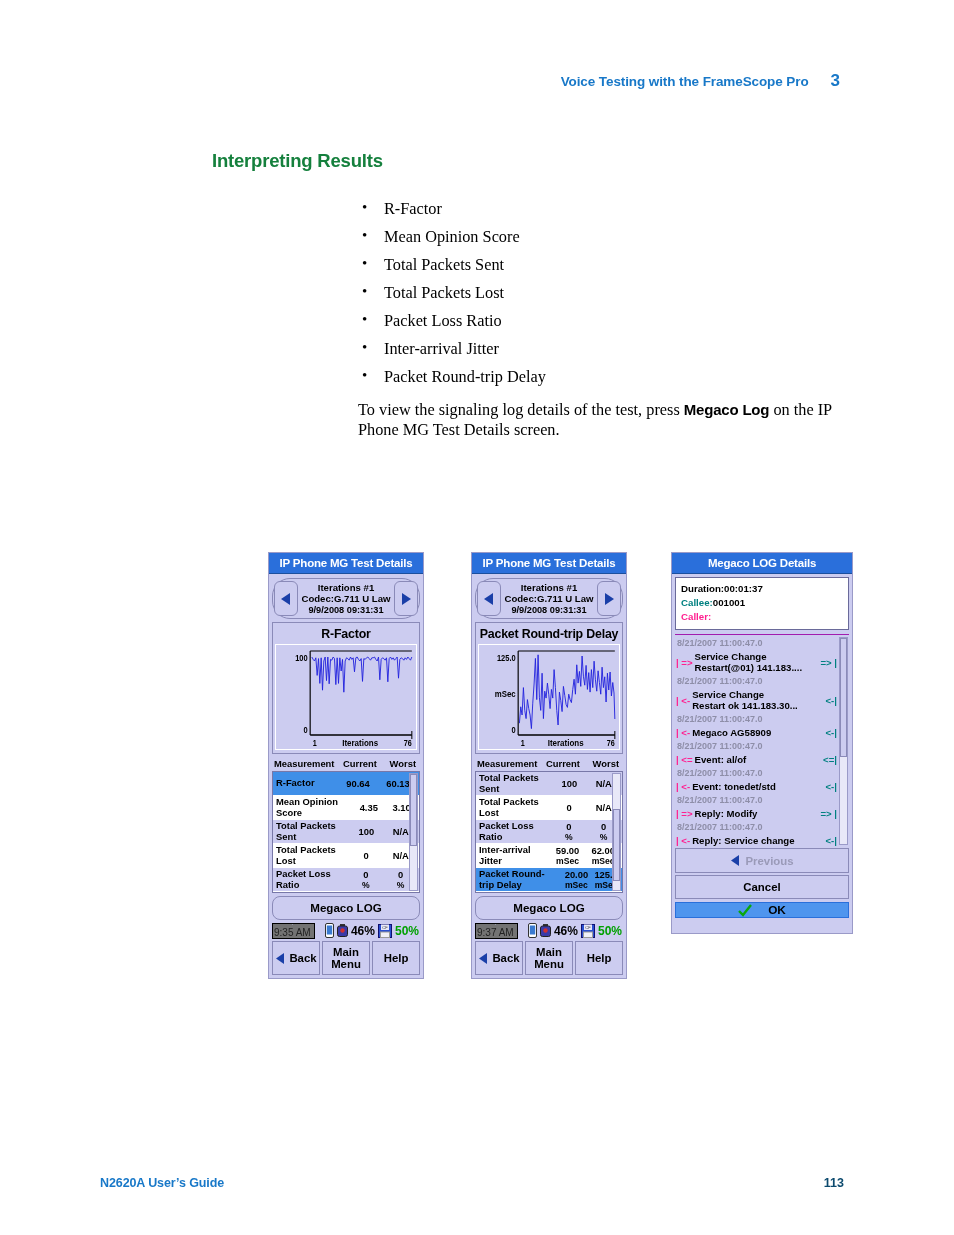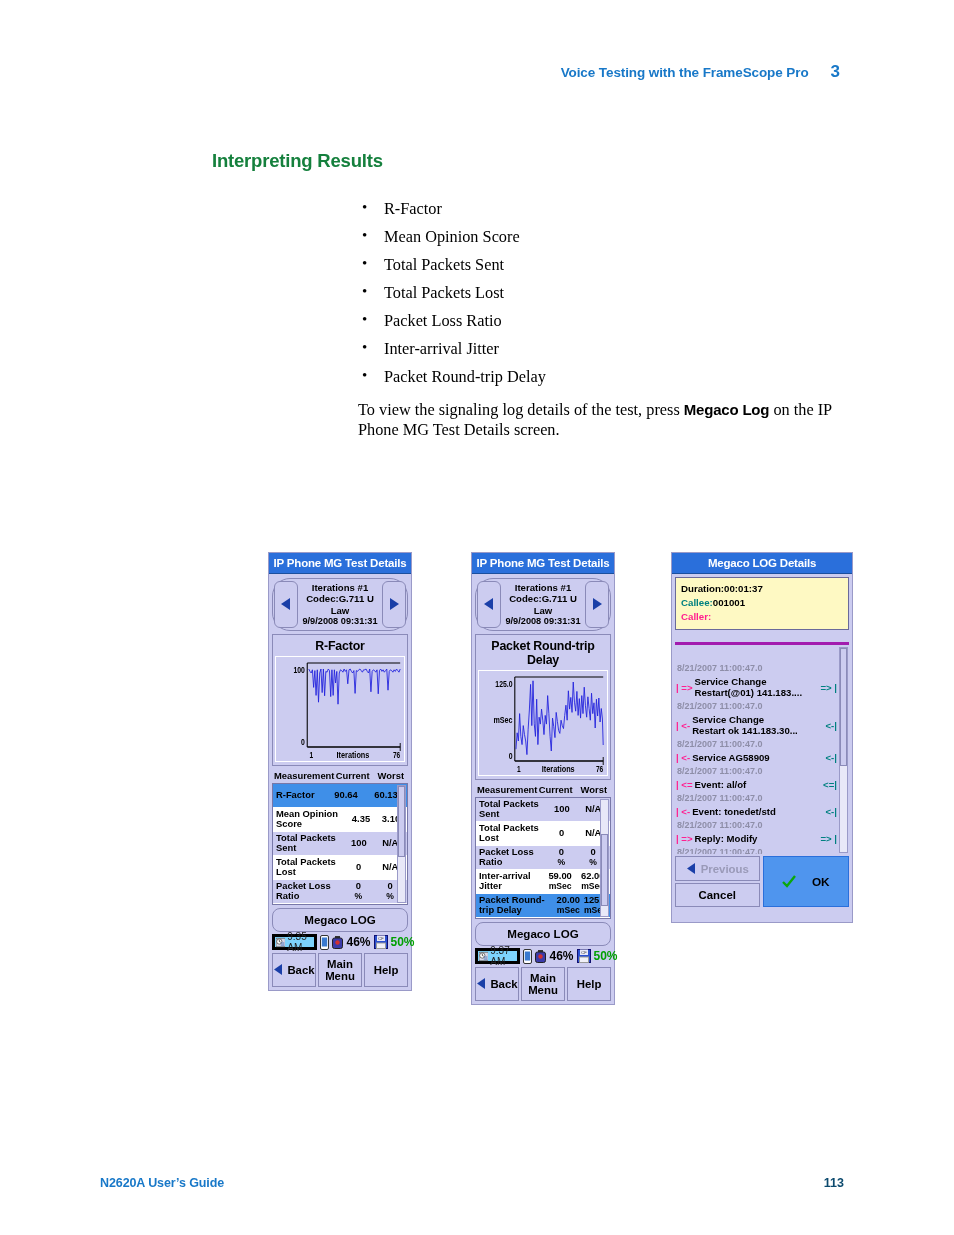--- a/index.html
+++ b/index.html
@@ -18,21 +18,21 @@
     position: absolute;
     inset: 0;
     width: 954px;
     height: 1235px;
     overflow: hidden;
   }
 
   
   .run-head {
     position: absolute;
-    top: 62px;
+    top: 71px;
     right: 114px;
     display: flex;
     align-items: baseline;
     gap: 22px;
   }
   .run-head-title {
     font-family: "Liberation Sans", sans-serif;
     font-weight: bold;
     font-size: 13.5px;
     color: #1878c8;
@@ -108,21 +108,21 @@
   .screens {
     position: absolute;
     left: 268px;
     top: 552px;
     width: 600px;
     height: 490px;
   }
   .device {
     position: absolute;
     top: 0;
-    width: 144px;
+    width: 156px;
     font-family: "Liberation Sans", sans-serif;
     background: #ccccf0;
     border: 1px solid #9a9ac8;
     box-sizing: border-box;
   }
   .device.d1 { left: 0px;   }
   .device.d2 { left: 203px; }
   .device.d3 { left: 403px; width: 182px; }
 
   .dev-title {
@@ -276,25 +276,26 @@
     display: flex;
     align-items: center;
     margin: 1px 3px 2px;
     gap: 3px;
     height: 17px;
   }
   .sb-clock {
     display: flex;
     align-items: center;
     gap: 2px;
-    background: #7dd3fc;
-    border: 3px solid #000000;
+    background: #737373;
+    border: 1px solid #000000;
     padding: 0 3px 0 1px;
     height: 16px;
     box-sizing: border-box;
+    flex-direction: column;
   }
   .sb-time { font-size: 10px; color: #222; font-weight: normal; }
   .sb-right {
     display: flex;
     align-items: center;
     gap: 3px;
     flex: 1 1 auto;
     justify-content: flex-end;
     padding-right: 1px;
   }
@@ -321,41 +322,41 @@
     align-items: center;
     justify-content: center;
     gap: 3px;
     line-height: 12px;
     box-sizing: border-box;
   }
 
   
   .log-summary {
     margin: 3px 3px 3px;
-    background: #fef9c3;
+    background: #ffffff;
     border: 1px solid #6a6a9a;
     padding: 4px 5px 5px;
   }
   .log-sum-line {
     font-size: 9.7px;
     font-weight: bold;
     line-height: 14px;
     color: #000;
   }
   .log-sum-line .lbl-callee { color: #008080; }
   .log-sum-line .lbl-caller { color: #ff2090; }
 
   .log-list-wrap {
-    margin: 12px 3px 2px;
-    background: #ccccf0;
-    border-top: 3px solid #a21caf;
+    margin: 4px 3px 2px;
+    background: #ccccf0;
+    border-top: 1px solid #a21caf;
     position: relative;
     height: 212px;
     overflow: hidden;
-    padding-top: 17px;
+    padding-top: 2px;
     box-sizing: border-box;
   }
   .log-list {
     padding: 0 12px 0 1px;
   }
   .log-ts {
     font-size: 9px;
     font-weight: bold;
     color: #8e8ea8;
     line-height: 13px;
@@ -397,20 +398,21 @@
     background: #e8e8f8;
     border: 1px solid #9a9ac8;
     box-sizing: border-box;
   }
 
   .dlg-btns {
     display: flex;
     gap: 3px;
     margin: 0 3px 15px;
     align-items: stretch;
+    flex-direction: column;
   }
   .dlg-left { flex: 1 1 0; display: flex; flex-direction: column; gap: 2px; }
   .dlg-btn {
     background: #ccccf0;
     border: 1px solid #8a8ab8;
     text-align: center;
     font-size: 11.4px;
     font-weight: bold;
     color: #000;
     padding: 5px 0;
@@ -772,21 +774,21 @@
           <div class="log-ts">8/21/2007 11:00:47.0</div>
           <div class="log-entry">
             <span class="log-dir">| &lt;-</span>
             <span class="log-msg"><span>Service Change</span><span class="l2">Restart ok 141.183.30...</span></span>
             <span class="log-end">&lt;-|</span>
           </div>
 
           <div class="log-ts">8/21/2007 11:00:47.0</div>
           <div class="log-entry">
             <span class="log-dir">| &lt;-</span>
-            <span class="log-msg">Service AG58909</span>
+            <span class="log-msg">Megaco AG58909</span>
             <span class="log-end">&lt;-|</span>
           </div>
 
           <div class="log-ts">8/21/2007 11:00:47.0</div>
           <div class="log-entry">
             <span class="log-dir">| &lt;=</span>
             <span class="log-msg">Event: al/of</span>
             <span class="log-end">&lt;=|</span>
           </div>
 

